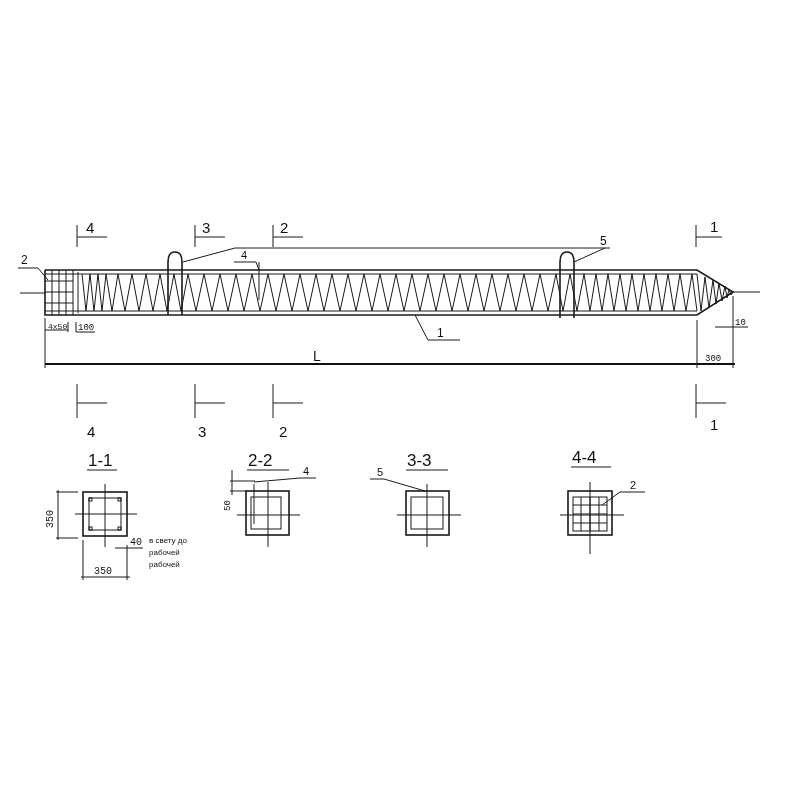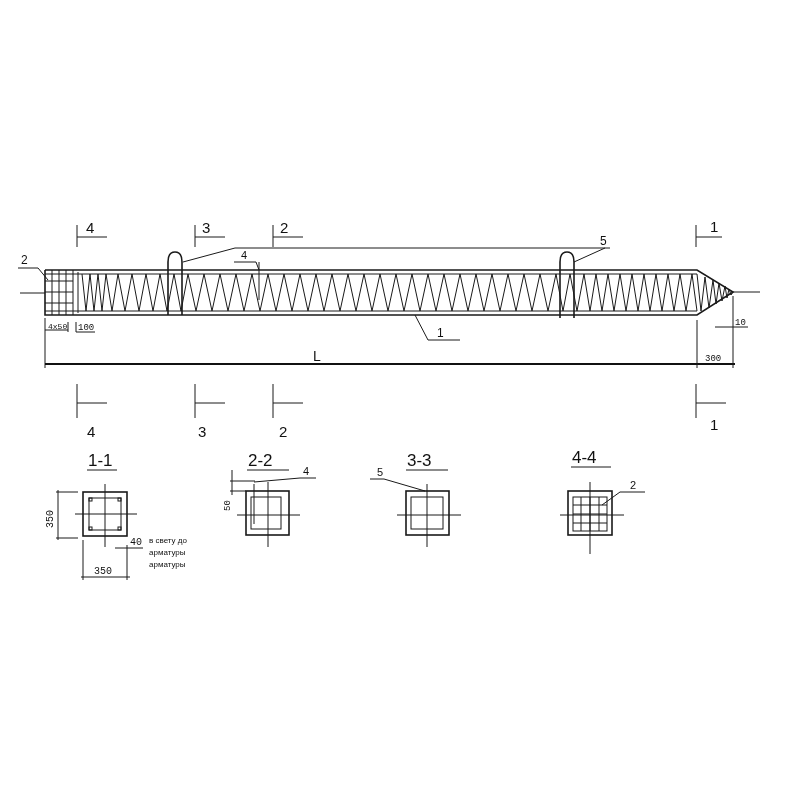--- a/index.html
+++ b/index.html
@@ -119,21 +119,21 @@
     <text class="mono" transform="translate(53,528) rotate(-90)" font-size="10">350</text>
 
     <line class="thin" x1="83" y1="540" x2="83" y2="580"></line>
       <line class="thin" x1="127" y1="545" x2="127" y2="580"></line>
     <line class="thin" x1="81" y1="577" x2="130" y2="577"></line>
     <text class="mono" x="94" y="574" font-size="10">350</text>
 
     <line class="thin" x1="115" y1="548" x2="143" y2="548"></line>
     <text class="mono" x="130" y="545" font-size="10">40</text>
     <foreignObject x="149" y="535" width="50" height="60">
-      <div style="font-family:'Liberation Sans',sans-serif;font-size:8px;line-height:12px;color:#111;">в свету до арматуры арматуры</div>
+      <div style="font-family:'Liberation Sans',sans-serif;font-size:8px;line-height:12px;color:#111;">в свету до рабочей рабочей</div>
     </foreignObject>
   </g>
 
   <g>
     <text class="txt" x="248" y="466" font-size="17">2-2</text>
     <line class="thin" x1="247" y1="470" x2="289" y2="470"></line>
     <rect class="ln" x="246" y="491" width="43" height="44"></rect>
     <rect class="thin" x="251" y="497" width="30" height="32"></rect>
     <line class="thin" x1="237" y1="515" x2="300" y2="515"></line>
     <line class="thin" x1="268" y1="482" x2="268" y2="547"></line>

